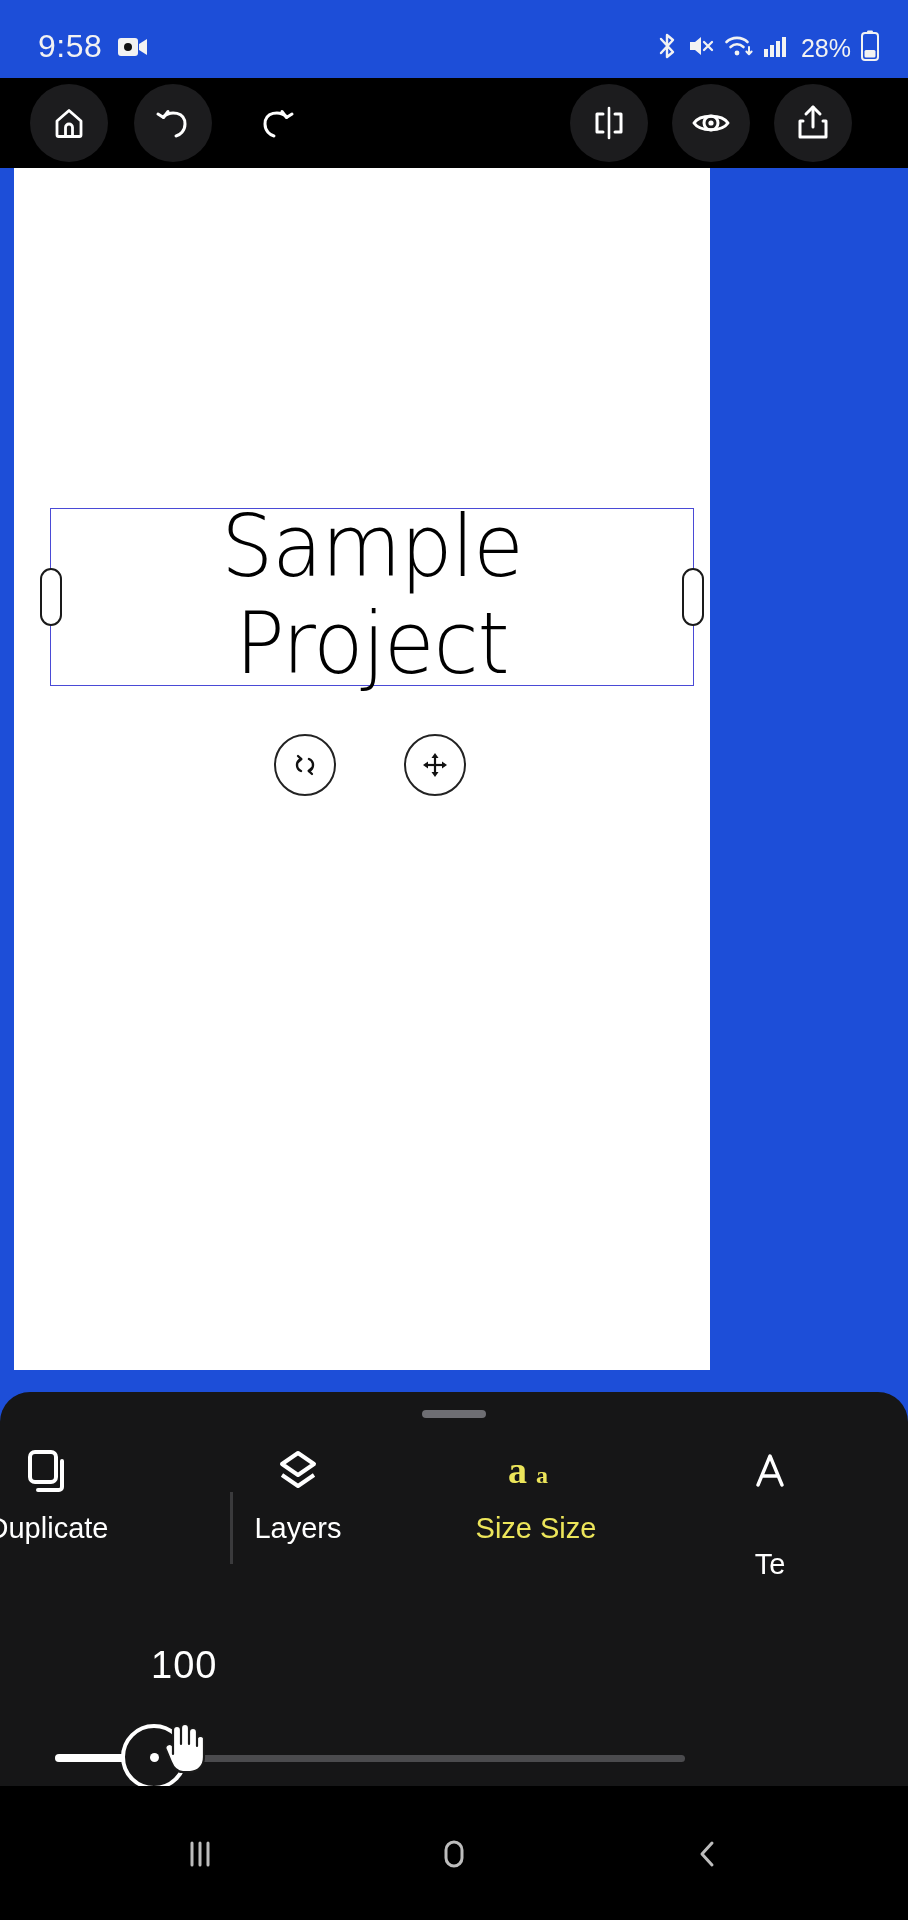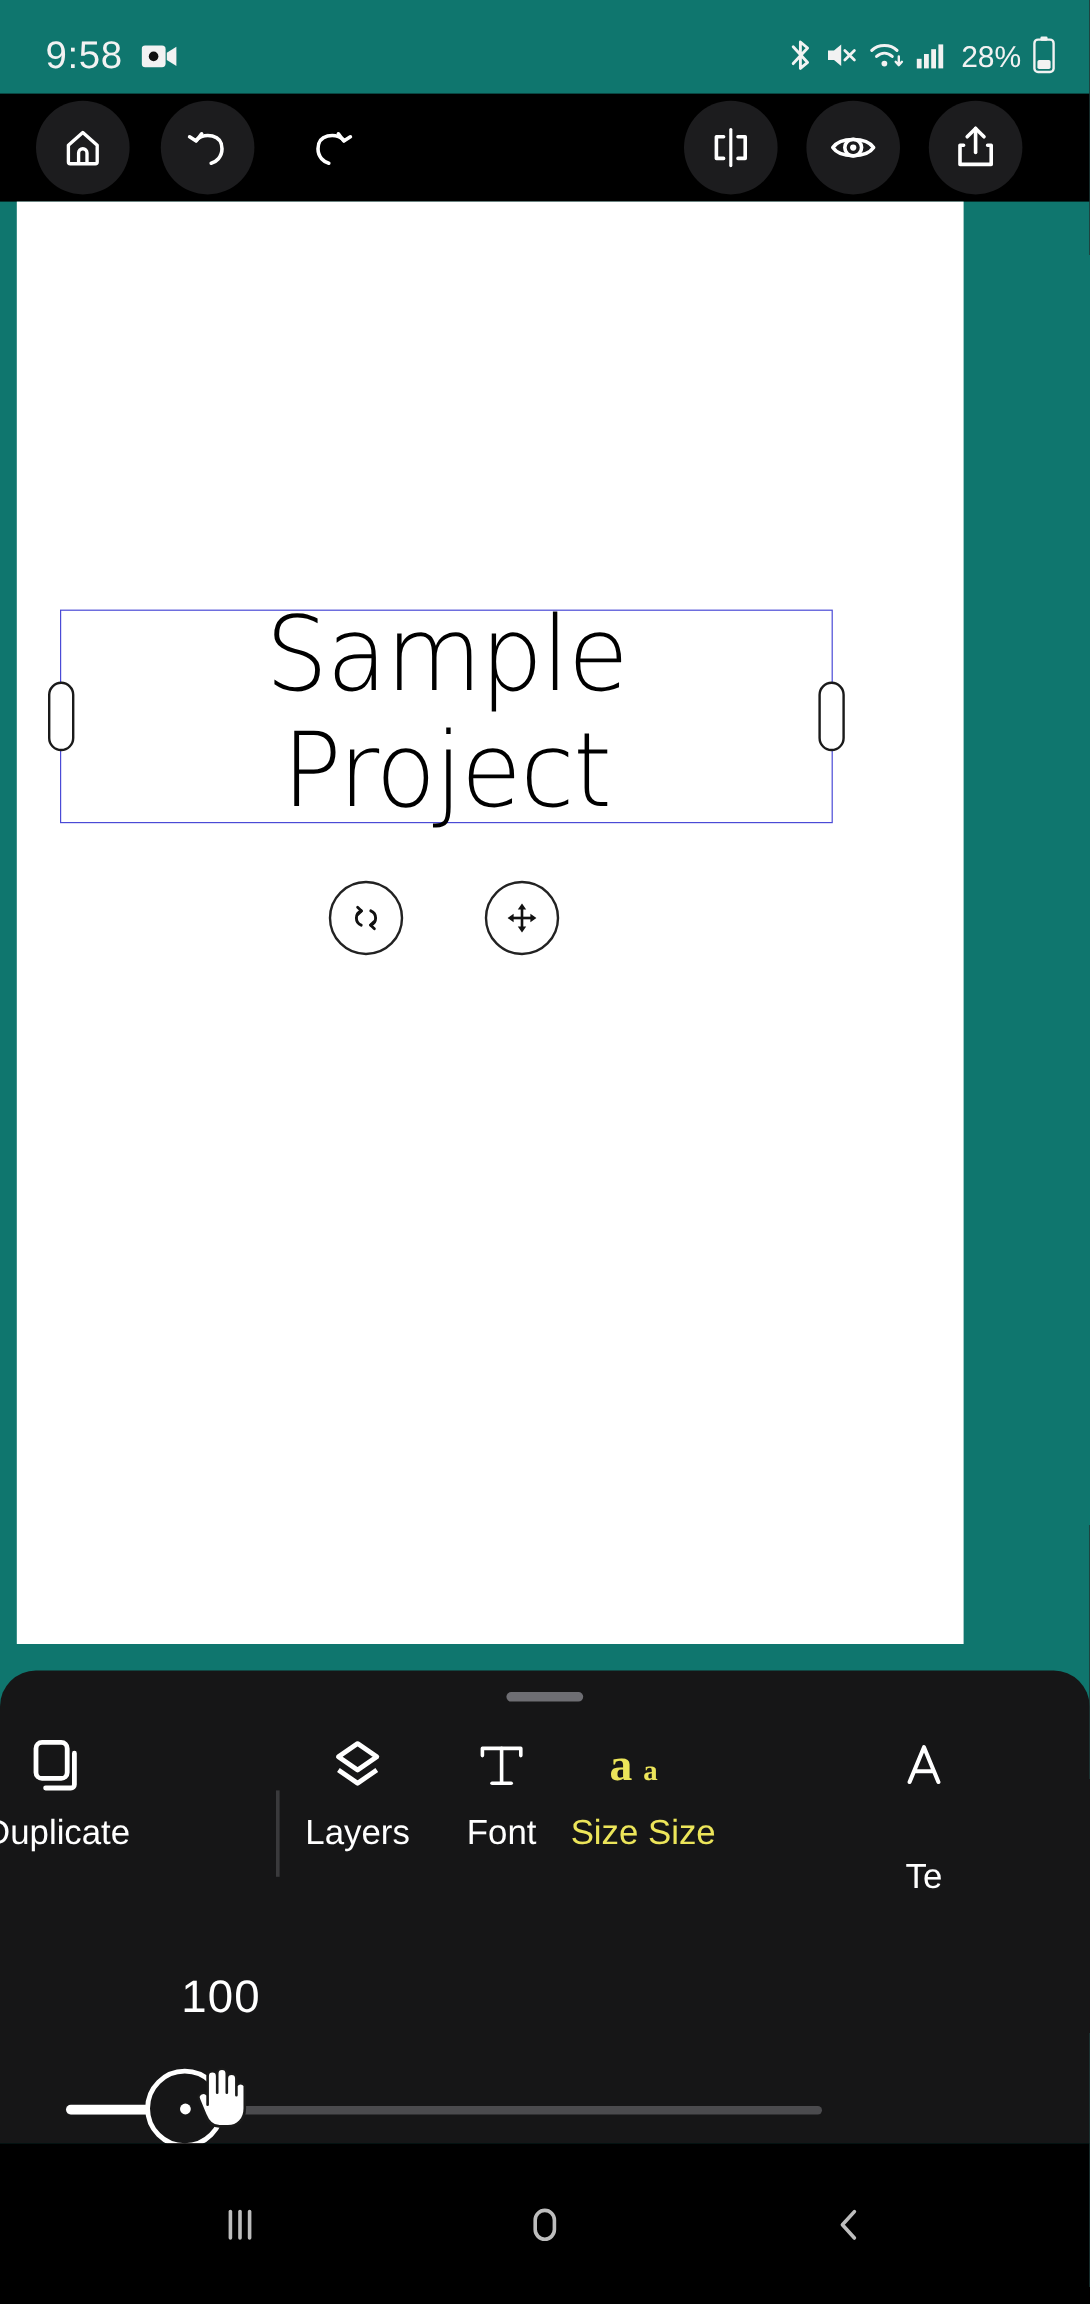--- a/index.html
+++ b/index.html
@@ -3,21 +3,21 @@
 <meta charset="utf-8">
 <title>Text Editor Mobile UI</title>
 <style>
   * { margin:0; padding:0; box-sizing:border-box; }
   html, body {
     width:908px; height:1920px;
     background:#000;
     font-family:"Liberation Sans", sans-serif;
     overflow:hidden;
   }
-  #app { position:relative; width:908px; height:1920px; background:#0f766e; }
+  #app { position:relative; width:908px; height:1920px; background:#1d4ed8; }
 
   
   .statusbar {
     position:absolute; top:0; left:0; width:908px; height:78px;
     display:flex; align-items:center; color:#fff;
   }
   .sb-clock {
     position:absolute; left:38px; top:28px;
     font-size:32px; font-weight:400; letter-spacing:0.5px; color:#f2f2f2;
     font-family:"Liberation Sans", sans-serif;
@@ -44,21 +44,21 @@
   .tb-home  { left:30px; }
   .tb-undo  { left:134px; }
   .tb-redo  { left:238px; }
   .tb-flip  { left:570px; }
   .tb-eye   { left:672px; }
   .tb-share { left:774px; }
 
   
   .canvas {
     position:absolute; top:168px; left:14px;
-    width:789px; height:1202px;
+    width:696px; height:1202px;
     background:#fff;
   }
 
   
   .textbox {
     position:absolute; left:36px; top:340px;
     width:644px; height:178px;
     border:1.6px solid #4a4ad6;
     box-sizing:border-box;
   }
@@ -331,30 +331,20 @@
       <div class="tool tool-layers">
         <span class="ticon">
           <svg width="52" height="52" viewBox="0 0 52 52">
             <path d="M26 8 L42 19 L26 30 L10 19 Z" fill="none" stroke="#fff" stroke-width="4" stroke-linejoin="round"></path>
             <path d="M10 30 L26 41 L42 30" fill="none" stroke="#fff" stroke-width="4" stroke-linejoin="round"></path>
           </svg>
         </span>
         <span class="tlabel">Layers</span>
       </div>
 
-      <div class="tool tool-font">
-        <span class="ticon">
-          <svg width="52" height="52" viewBox="0 0 52 52">
-            <path d="M10 12 H42 M10 12 V18 M42 12 V18" stroke="#fff" stroke-width="3" stroke-linecap="round" fill="none"></path>
-            <path d="M26 12 V40" stroke="#fff" stroke-width="3" stroke-linecap="round"></path>
-            <path d="M18 41 H34" stroke="#fff" stroke-width="3" stroke-linecap="round"></path>
-          </svg>
-        </span>
-        <span class="tlabel">Font</span>
-      </div>
 
       <div class="tool tool-fontsize active">
         <span class="ticon">
           <svg width="64" height="52" viewBox="0 0 64 52">
             <text x="4" y="38" font-family="Liberation Serif, serif" font-size="38" font-weight="bold" fill="#ece55a">a</text>
             <text x="32" y="38" font-family="Liberation Serif, serif" font-size="24" font-weight="bold" fill="#ece55a">a</text>
           </svg>
         </span>
         <span class="tlabel">Size Size</span>
       </div>

